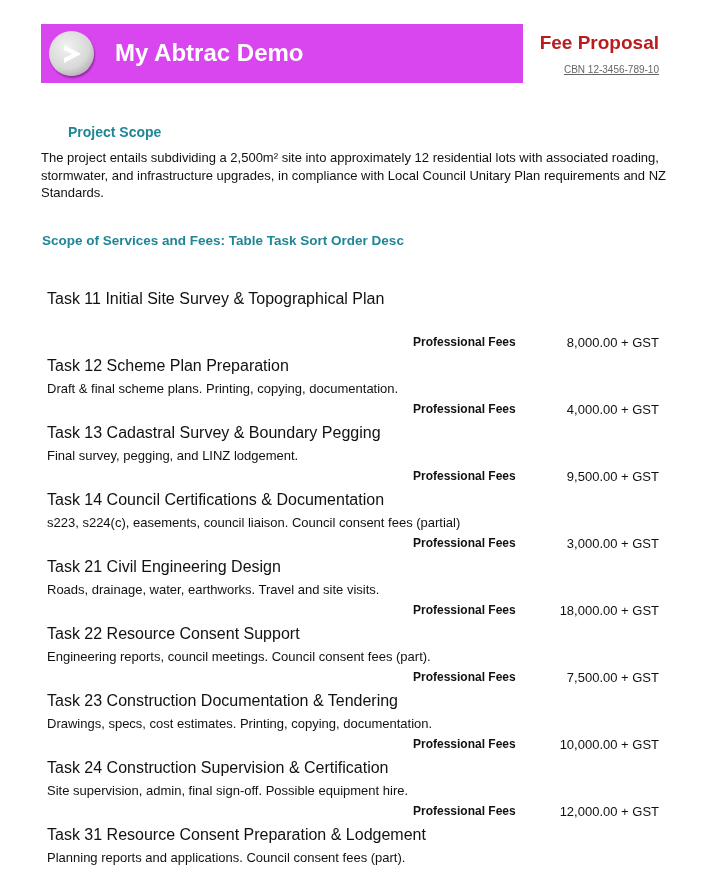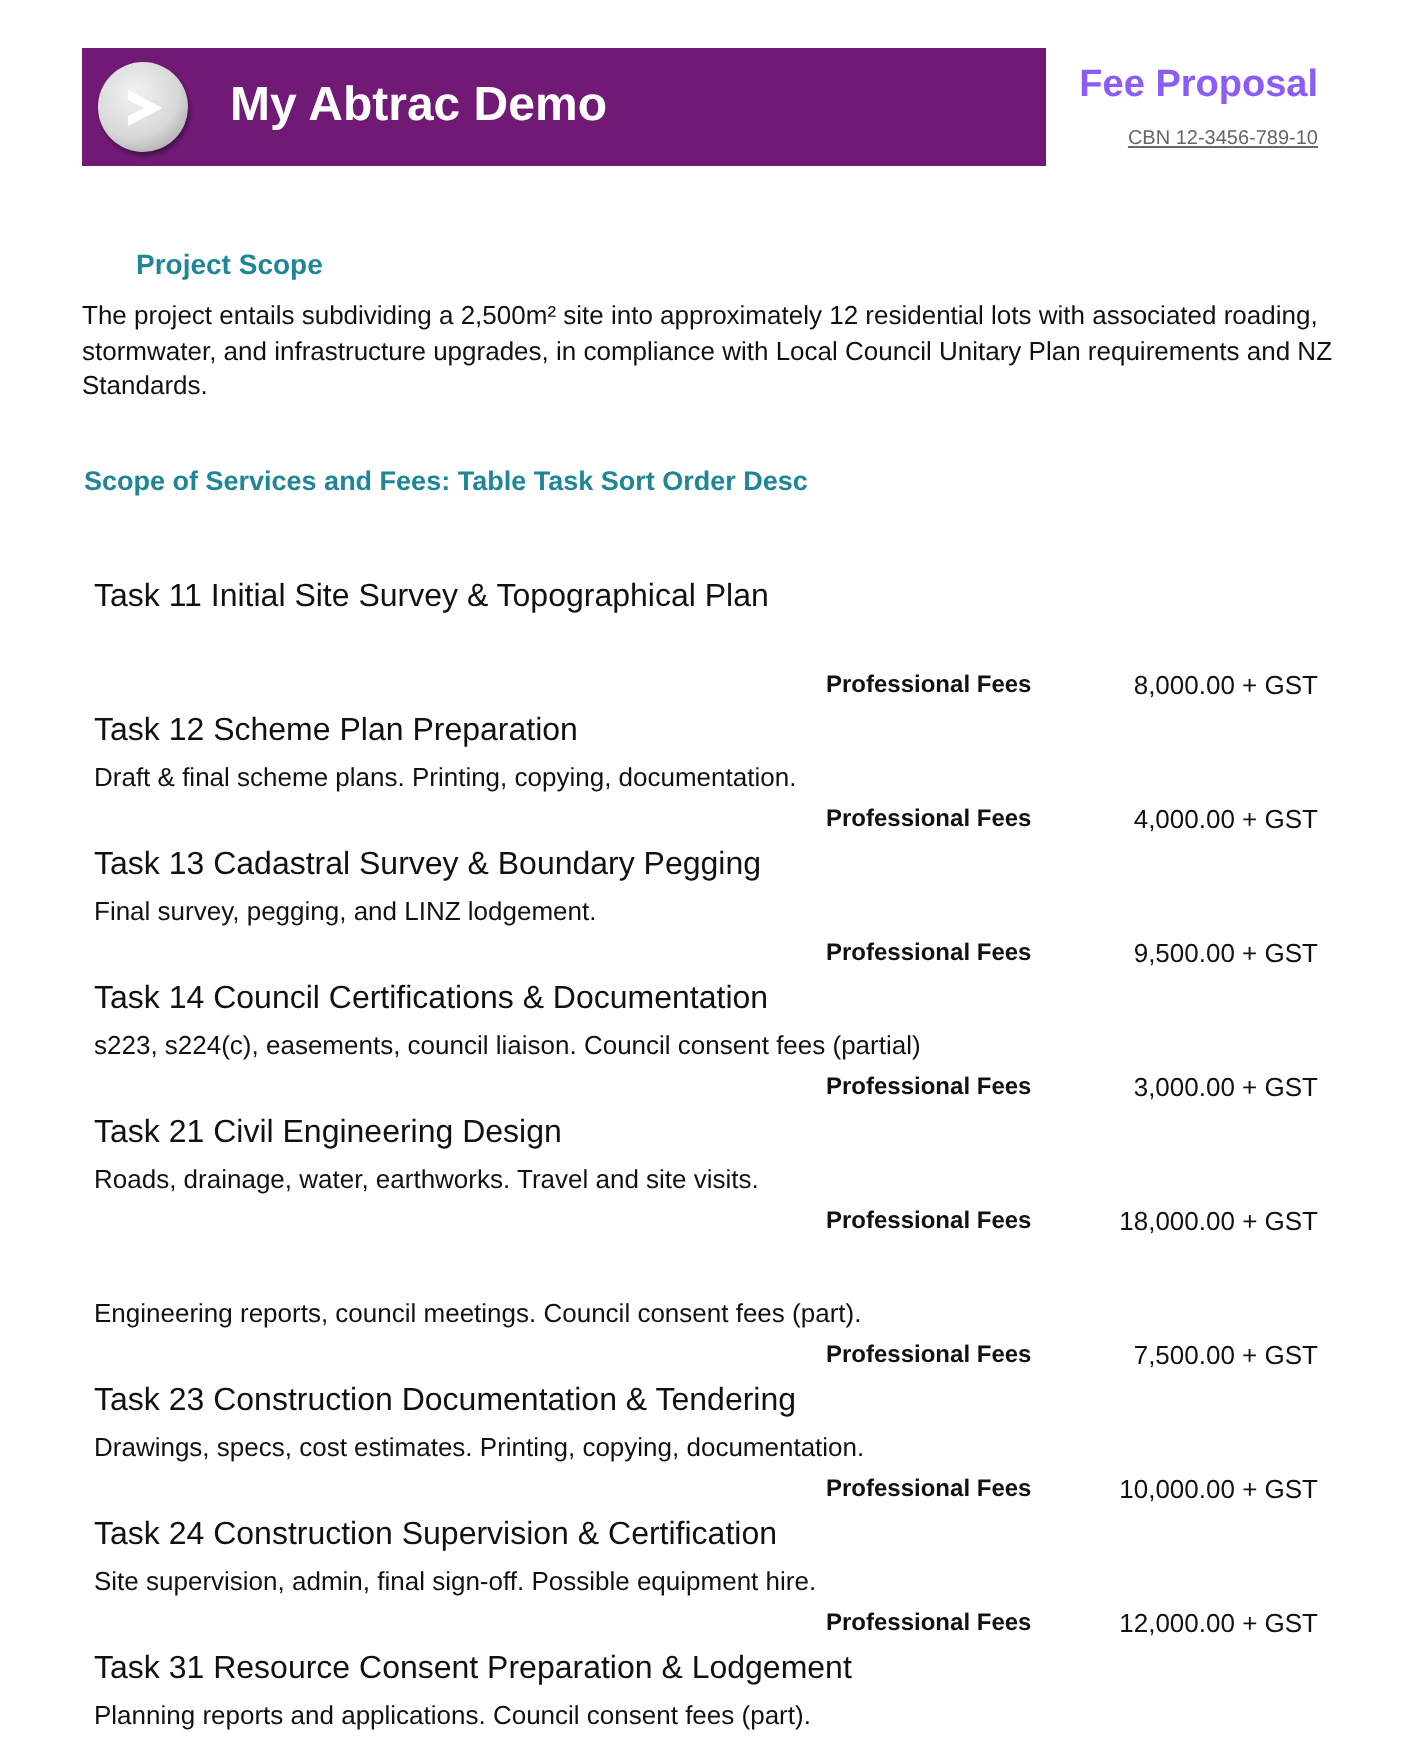--- a/index.html
+++ b/index.html
@@ -14,21 +14,21 @@
       overflow: hidden;
       font-family: "Liberation Sans", sans-serif;
       color: #111111;
     }
     .banner {
       position: absolute;
       left: 41px;
       top: 24px;
       width: 482px;
       height: 59px;
-      background: #701a75;
+      background: #d946ef;
     }
     .logo-btn {
       position: absolute;
       left: 8px;
       top: 7px;
       width: 45px;
       height: 45px;
       border-radius: 50%;
       background: radial-gradient(circle at 40% 35%, #f2f2f2 0%, #d8d8d8 55%, #a9a9a9 85%, #7d7d7d 100%);
       box-shadow: 1px 2px 2px rgba(0,0,0,0.35);
@@ -47,21 +47,21 @@
       color: #ffffff;
       letter-spacing: 0px;
       white-space: nowrap;
     }
     .doc-type {
       position: absolute;
       right: 47px;
       top: 32px;
       font-size: 19px;
       font-weight: bold;
-      color: #8b5cf6;
+      color: #b91c1c;
       white-space: nowrap;
     }
     .cbn {
       position: absolute;
       right: 47px;
       top: 64px;
       font-size: 10px;
       color: #666666;
       white-space: nowrap;
       text-decoration: underline;
@@ -174,20 +174,21 @@
     <div class="fee-label">Professional Fees</div>
     <div class="fee-value">3,000.00 + GST</div>
   </div>
   <div class="task">
     <div class="task-title">Task 21 Civil Engineering Design</div>
     <div class="task-desc">Roads, drainage, water, earthworks. Travel and site visits.</div>
     <div class="fee-label">Professional Fees</div>
     <div class="fee-value">18,000.00 + GST</div>
   </div>
   <div class="task">
+    <div class="task-title">Task 22 Resource Consent Support</div>
     <div class="task-desc">Engineering reports, council meetings. Council consent fees (part).</div>
     <div class="fee-label">Professional Fees</div>
     <div class="fee-value">7,500.00 + GST</div>
   </div>
   <div class="task">
     <div class="task-title">Task 23 Construction Documentation &amp; Tendering</div>
     <div class="task-desc">Drawings, specs, cost estimates. Printing, copying, documentation.</div>
     <div class="fee-label">Professional Fees</div>
     <div class="fee-value">10,000.00 + GST</div>
   </div>

